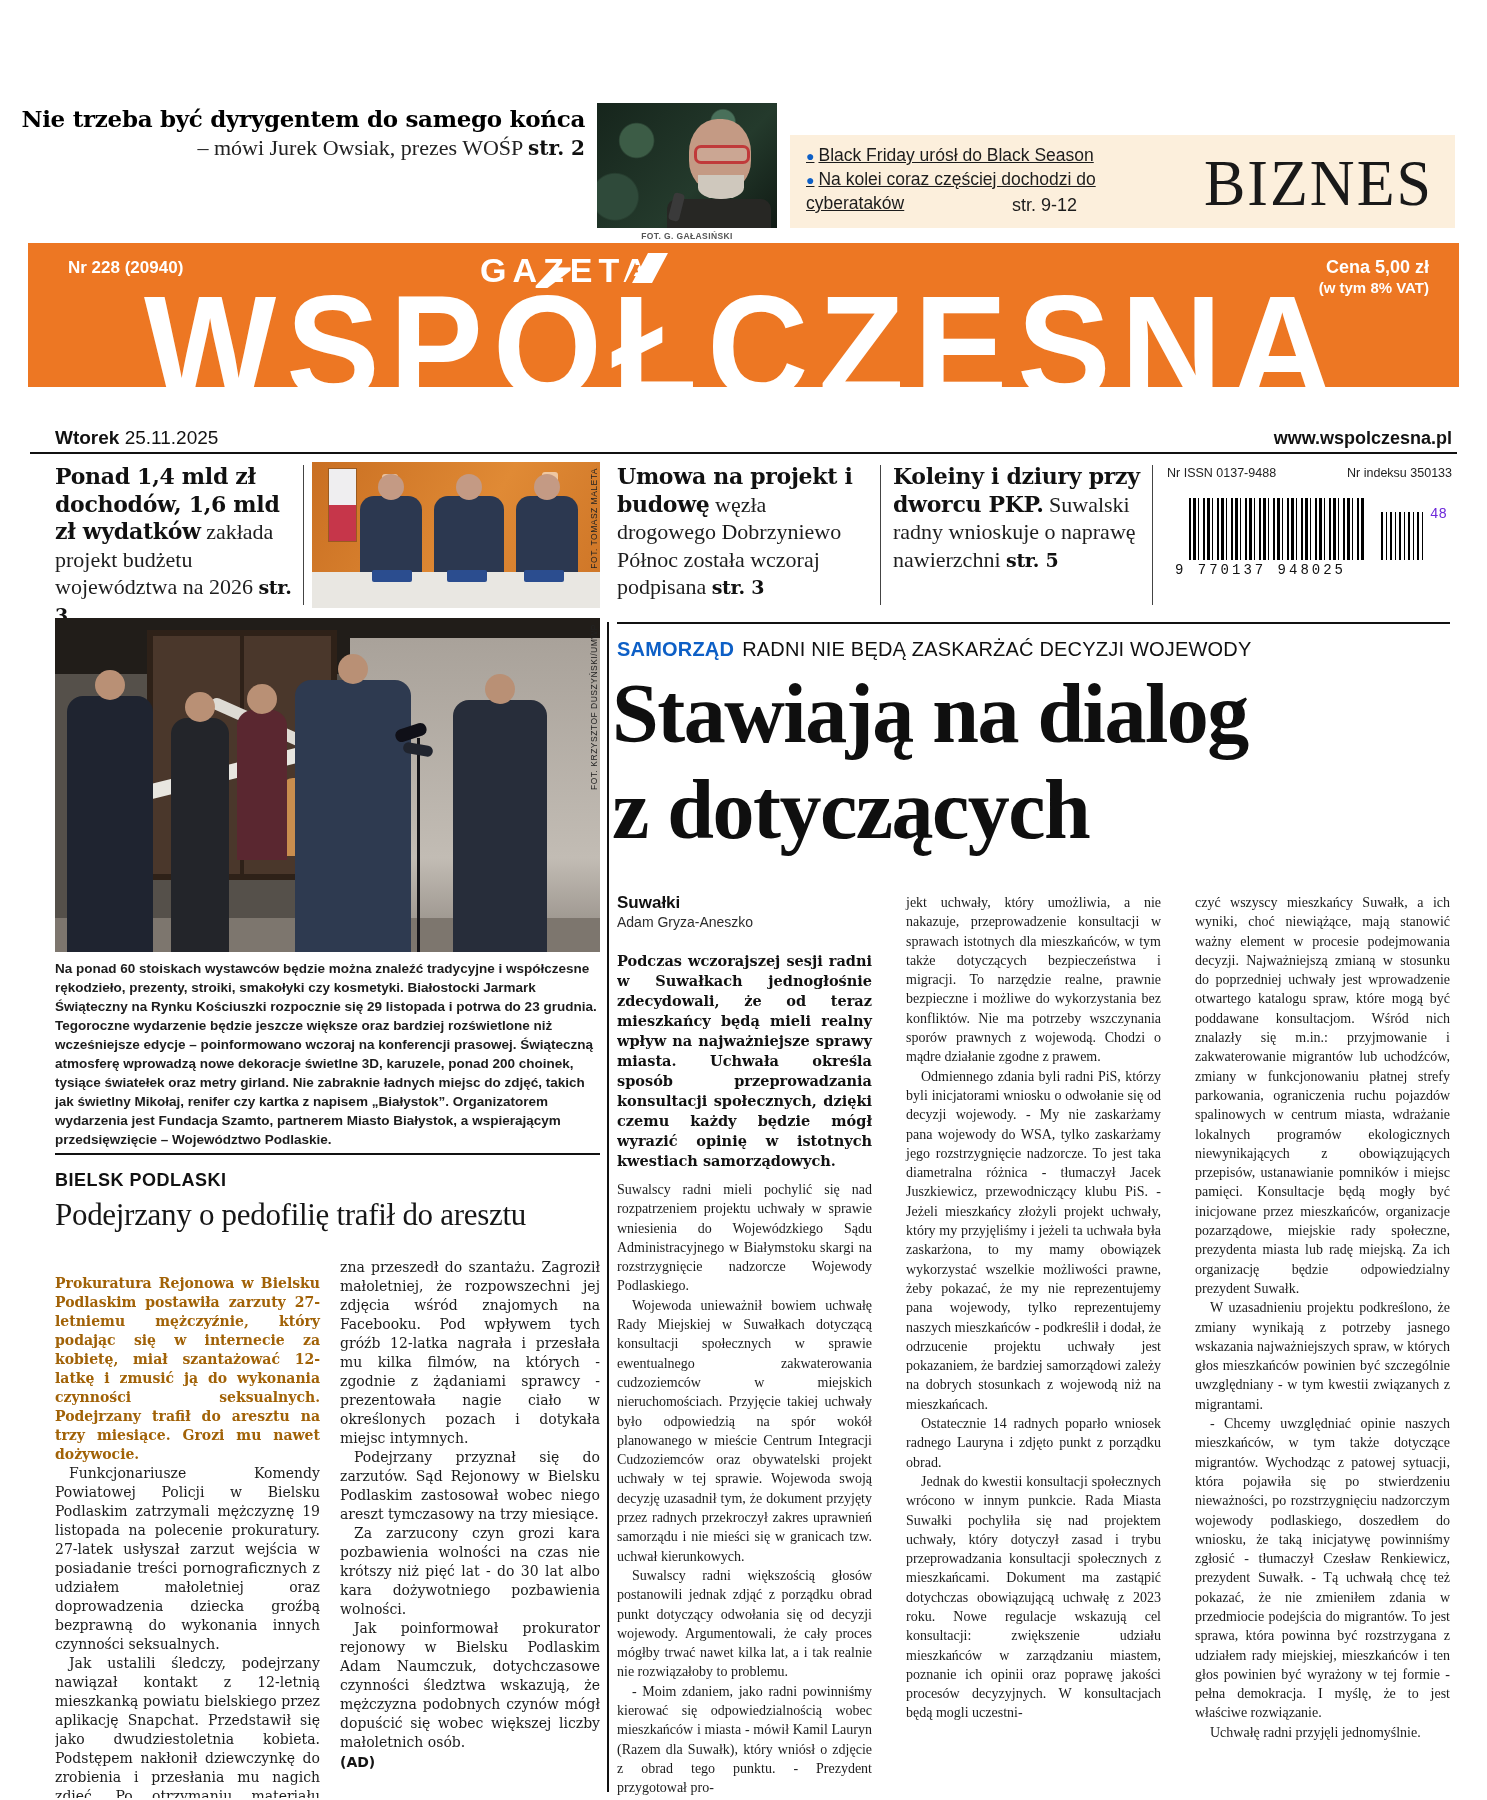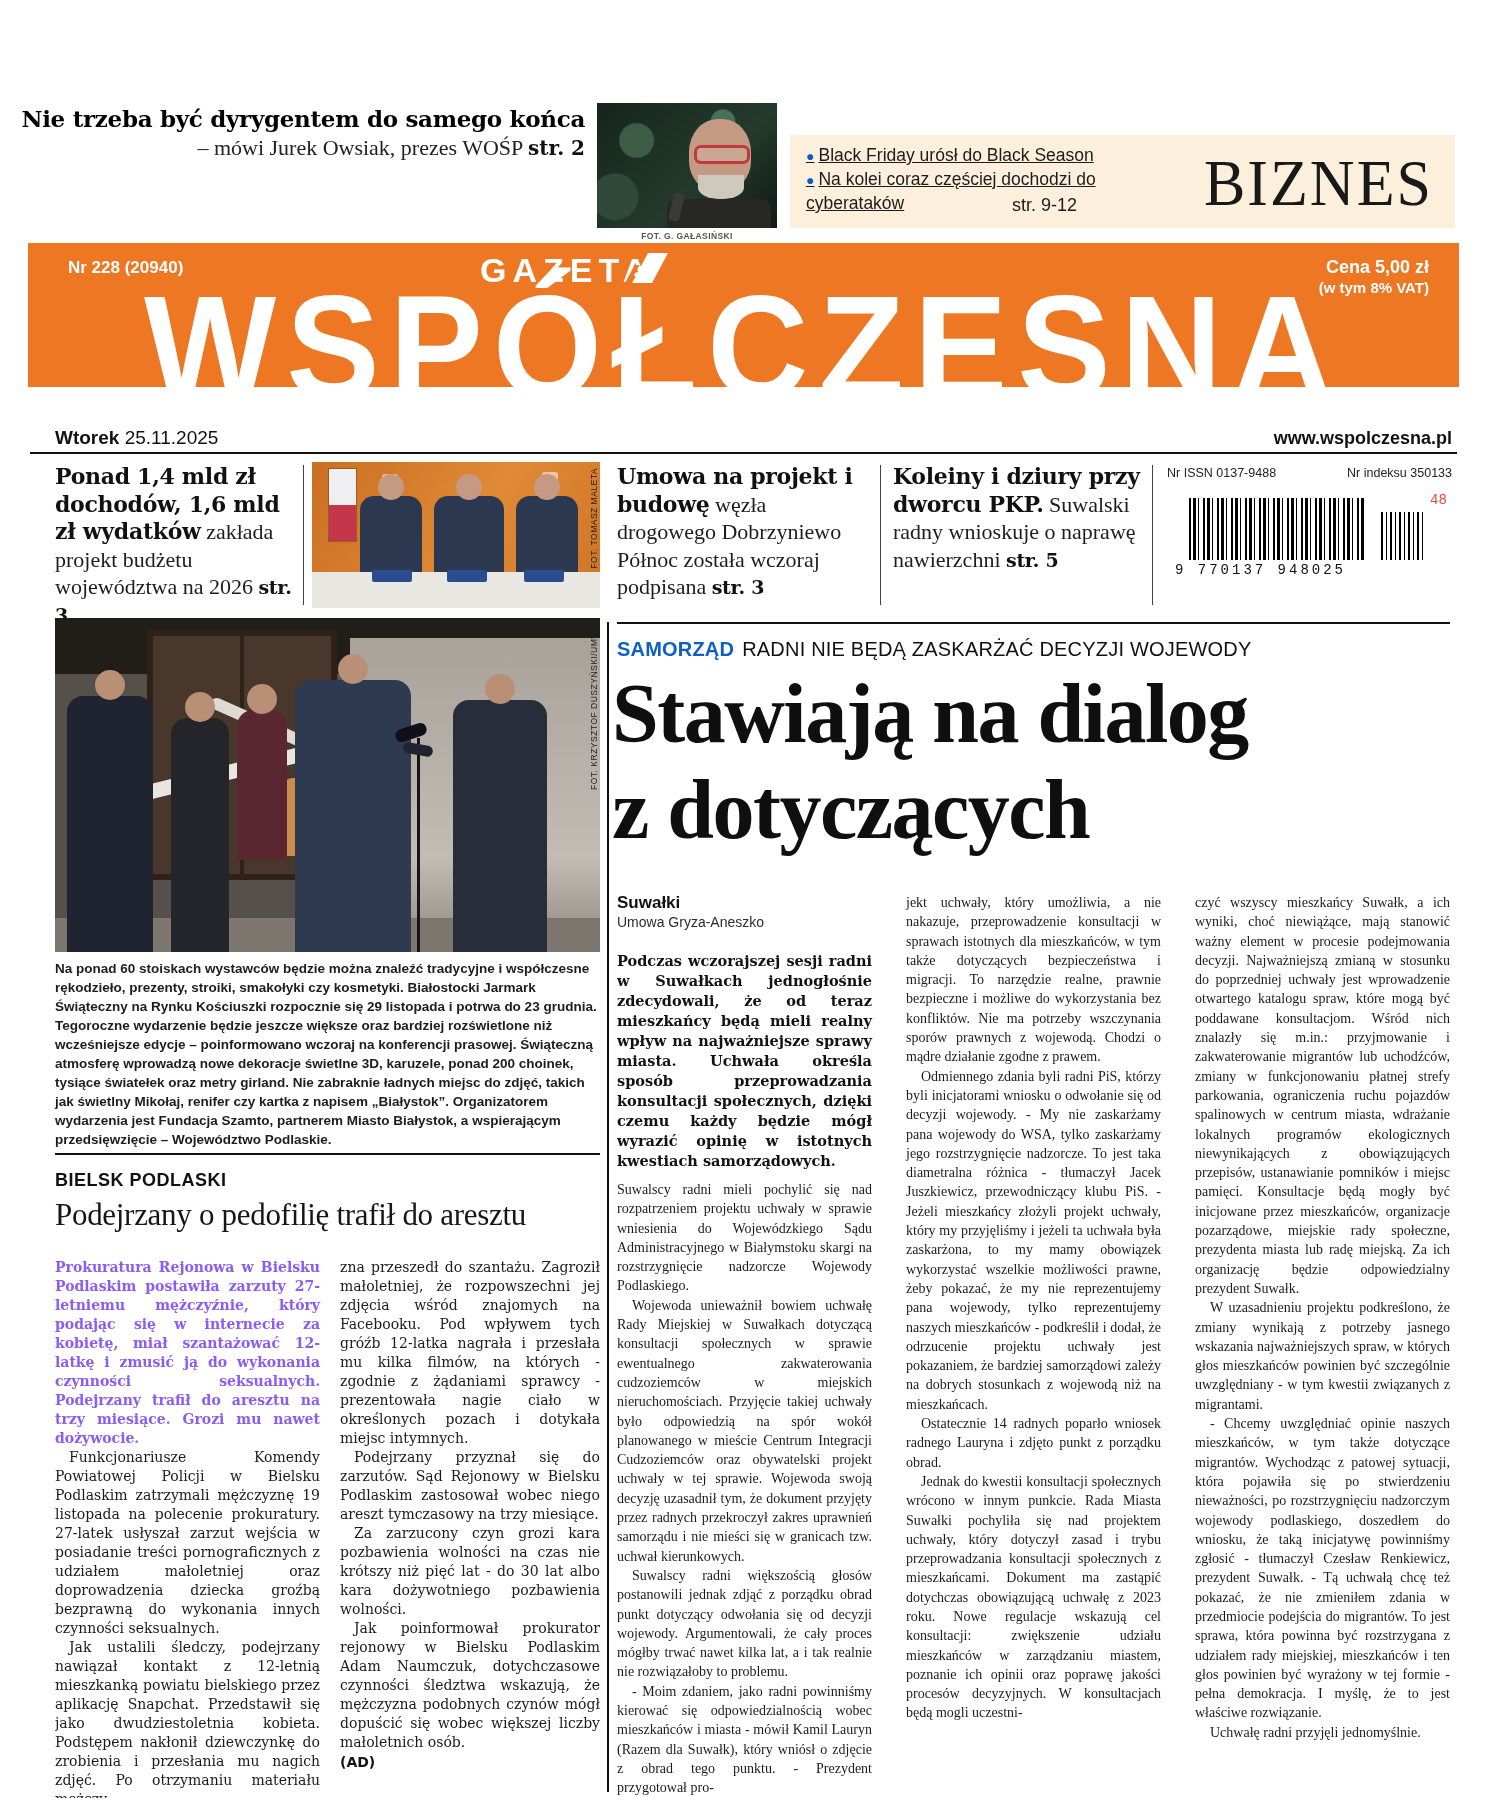--- a/index.html
+++ b/index.html
@@ -76,21 +76,21 @@
 
   
   #issue-info{left:1167px;top:466px;width:285px;height:140px;}
   #ii-labels{position:absolute;left:0;top:0;width:100%;display:flex;justify-content:space-between;
      font:400 12.5px "Liberation Sans",sans-serif;color:#222;}
   #barcode-bars{position:absolute;left:22px;top:32px;width:176px;height:62px;
      background:repeating-linear-gradient(90deg,#000 0 2px,#fff 2px 4px,#000 4px 7px,#fff 7px 9px,#000 9px 10px,#fff 10px 14px);}
   #barcode-digits{position:absolute;left:8px;top:96px;width:200px;font:400 14px "Liberation Mono",monospace;color:#111;letter-spacing:3px;}
   #barcode-addon{position:absolute;left:214px;top:46px;width:42px;height:48px;
      background:repeating-linear-gradient(90deg,#000 0 2px,#fff 2px 5px,#000 5px 6px,#fff 6px 9px);}
-  #barcode-addon-num{position:absolute;left:222px;top:26px;font:400 14px "Liberation Mono",monospace;color:#ef4444;margin-left:41px;}
+  #barcode-addon-num{position:absolute;left:222px;top:40px;font:400 14px "Liberation Mono",monospace;color:#6d28d9;margin-left:41px;}
 
   
   #main-vrule{left:607px;top:622px;width:2px;height:1170px;background:#111;}
   #main-rule{left:617px;top:622px;width:833px;height:2px;background:#111;}
   #left-rule{left:55px;top:1153px;width:545px;height:2px;background:#111;}
 
   
   #main-photo{left:55px;top:618px;width:545px;height:334px;overflow:hidden;background:#55504a;}
   .mp-dark-top{position:absolute;left:0;top:0;width:100%;height:56px;background:#211d19;}
   .mp-wall{position:absolute;left:295px;top:20px;width:250px;height:314px;background:linear-gradient(180deg,#a9a29a,#c2bcb4 70%,#8e8780);}
@@ -108,21 +108,21 @@
 
   #caption{left:55px;top:959px;width:545px;font:700 13.5px/19px "Liberation Sans",sans-serif;color:#1d1d1d;text-align:left;}
 
   
   #bielsk-kicker{left:55px;top:1170px;font:700 18px "Liberation Sans",sans-serif;color:#111;letter-spacing:.5px;}
   #bielsk-headline{left:55px;top:1196px;width:560px;font:400 31px/38px "Liberation Serif",serif;color:#161616;letter-spacing:-.3px;}
   #bielsk-cols{left:55px;top:1258px;width:545px;height:540px;overflow:hidden;display:flex;gap:20px;}
   .b-col{text-align:justify;}
   #bielsk-col1{width:265px;}
   #bielsk-col2{width:260px;}
-  .b-lead{font:700 14px/19px "DejaVu Serif",serif;color:#8b5cf6;margin:0 0 0 0;}
+  .b-lead{font:700 14px/19px "DejaVu Serif",serif;color:#a16207;margin:16px 0 0 0;}
   .b-col p{margin:0;font:400 14px/19px "DejaVu Serif",serif;color:#1b1b1b;}
   .b-col p + p{text-indent:14px;}
   .b-col .b-lead + div p:first-child{text-indent:14px;}
   #bielsk-sig{font:700 14px/19px "DejaVu Sans",sans-serif;color:#141414;margin-top:1px;}
 
   
   #main-kicker{left:617px;top:638px;font:400 20px "Liberation Sans",sans-serif;color:#111;letter-spacing:.2px;}
   #main-kicker .lbl{font-weight:700;color:#0d5fc6;margin-right:8px;}
   #main-headline{left:612px;top:666px;width:840px;font:700 84px/96px "Liberation Serif",serif;color:#0f0f0f;letter-spacing:-1.5px;}
   #main-cols{left:617px;top:893px;width:833px;height:905px;overflow:hidden;display:flex;gap:34px;}
@@ -271,21 +271,21 @@
   </div>
 
   <div class="abs" id="main-headline">
     <div>Stawiają na dialog</div>
     <div>z dotyczących</div>
   </div>
 
   <div class="abs" id="main-cols">
     <div class="m-col">
       <div class="byline-city">Suwałki</div>
-      <div class="byline-author">Umowa Gryza-Aneszko</div>
+      <div class="byline-author">Adam Gryza-Aneszko</div>
       <div class="m-lead">Podczas wczorajszej sesji radni w Suwałkach jednogłośnie zdecydowali, że od teraz mieszkańcy będą mieli realny wpływ na najważniejsze sprawy miasta. Uchwała określa sposób przeprowadzania konsultacji społecznych, dzięki czemu każdy będzie mógł wyrazić opinię w istotnych kwestiach samorządowych.</div>
       <div id="main-col1-paras">
           <p>Suwalscy radni mieli pochylić się nad rozpatrzeniem projektu uchwały w sprawie wniesienia do Wojewódzkiego Sądu Administracyjnego w Białymstoku skargi na rozstrzygnięcie nadzorcze Wojewody Podlaskiego.</p>
           <p>Wojewoda unieważnił bowiem uchwałę Rady Miejskiej w Suwałkach dotyczącą konsultacji społecznych w sprawie ewentualnego zakwaterowania cudzoziemców w miejskich nieruchomościach. Przyjęcie takiej uchwały było odpowiedzią na spór wokół planowanego w mieście Centrum Integracji Cudzoziemców oraz obywatelski projekt uchwały w tej sprawie. Wojewoda swoją decyzję uzasadnił tym, że dokument przyjęty przez radnych przekroczył zakres uprawnień samorządu i nie mieści się w granicach tzw. uchwał kierunkowych.</p>
           <p>Suwalscy radni większością głosów postanowili jednak zdjąć z porządku obrad punkt dotyczący odwołania się od decyzji wojewody. Argumentowali, że cały proces mógłby trwać nawet kilka lat, a i tak realnie nie rozwiązałoby to problemu.</p>
           <p>- Moim zdaniem, jako radni powinniśmy kierować się odpowiedzialnością wobec mieszkańców i miasta - mówił Kamil Lauryn (Razem dla Suwałk), który wniósł o zdjęcie z obrad tego punktu. - Prezydent przygotował pro-</p>
         </div>
     </div>
     <div class="m-col">
       <div>

